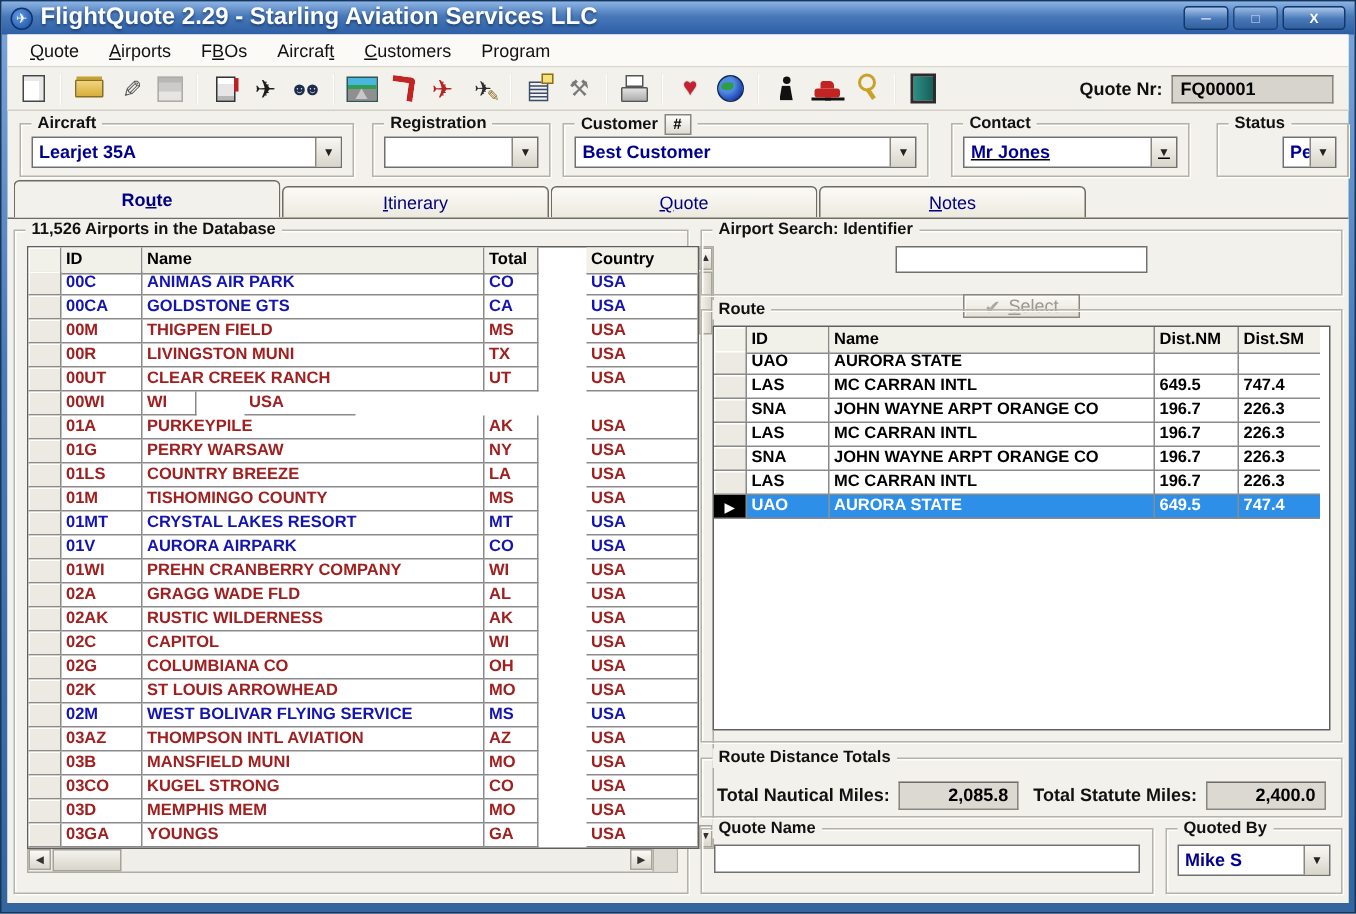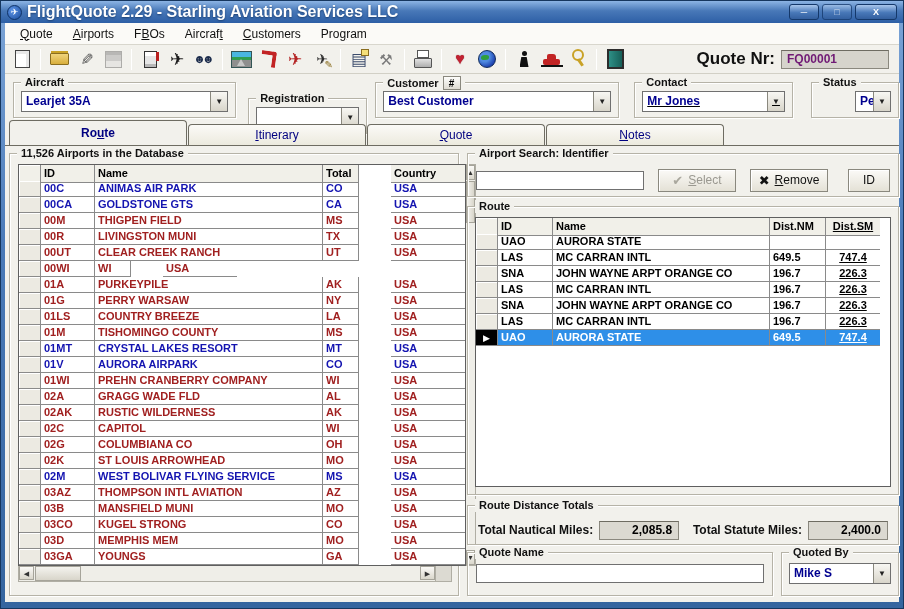--- a/index.html
+++ b/index.html
@@ -78,31 +78,31 @@
   .ic-pilot::before { content:""; width:5px; height:5px; border-radius:50%; background:#111; margin-bottom:1px; }
   .ic-pilot::after { content:""; width:9px; height:10px; background:#111; clip-path:polygon(20% 0,80% 0,100% 100%,0 100%); }
   .ic-rental-car::before { content:""; width:9px; height:5px; background:#c22424; border-radius:2px 3px 0 0; }
   .ic-rental-car::after { content:""; width:17px; height:6px; background:#c22424; border-radius:2px;
     box-shadow:-4px 4px 0 -2px #111, 5px 4px 0 -2px #111; }
   .ic-keys::before { content:""; width:8px; height:8px; border:2px solid #c9a227; border-radius:50%; }
   .ic-keys::after { content:""; width:3px; height:8px; background:#c9a227; transform:rotate(-35deg) translate(3px,-1px); }
   .ic-exit::before { content:""; width:13px; height:16px; background:linear-gradient(90deg,#2e8f86,#175f58);
     border:2px solid #2c2c2c; }
   .quote-nr { display:flex; align-items:center; gap:6px; padding-right:6px; }
-  .quote-nr-label { font-size:17px; font-weight:bold; color:#111; }
+  .quote-nr-label { font-size:12px; font-weight:bold; color:#111; }
   .quote-nr-field { width:108px; height:19px; background:#d6d4cc; border:1px solid #8a887e;
-    border-top-color:#6e6c62; color:#701a75; font-weight:bold; font-size:12px; padding:1px 5px; }
+    border-top-color:#6e6c62; color:#000000; font-weight:bold; font-size:12px; padding:1px 5px; }
   
   .formrow { position:absolute; top:51px; left:0; right:0; height:46px; display:flex; padding:8px 0 0 8px; }
   .gbox { border:1px solid #b6b3a7; box-shadow:inset 1px 1px 0 #fff,1px 1px 0 #fff; position:relative; }
   .gbox > .legend { position:absolute; top:-7px; left:7px; background:#f2f1ec; padding:0 4px;
     font-size:11px; font-weight:bold; color:#111; line-height:13px; display:flex; align-items:center; gap:4px; }
   .fgroup { height:36px; padding:8px 7px 0 7px; }
   .fgroup.aircraft { width:225px; margin-right:12px; }
-  .fgroup.registration { width:120px; margin-right:8px;margin-top:16px; }
+  .fgroup.registration { width:120px; margin-right:8px; }
   .fgroup.customer { width:246px; margin-right:15px; }
   .fgroup.contact { width:160px; margin-right:18px;text-decoration:underline; }
   .fgroup.status { width:88px;padding-left:43px; }
   .hash-btn { width:18px; height:14px; font-size:10px; font-weight:bold; background:linear-gradient(#fdfdfb,#dedbd2);
     border:1px solid #8a887e; line-height:11px; }
   .combo { display:flex; border:1px solid #707070; background:#fff; height:21px; }
   .combo-text { flex:1; color:#000090; font-weight:bold; font-size:12px; padding:2px 4px; white-space:nowrap; overflow:hidden; }
   .combo-btn { width:17px; background:linear-gradient(#f8f7f3,#d8d5ca); border-left:1px solid #8a887e;
     display:flex; align-items:center; justify-content:center; font-size:8px; color:#222; }
   
@@ -120,33 +120,33 @@
   .grow { display:flex; height:16px; }
   .grow .cell { border-right:1px solid #8a8a8a; border-bottom:1px solid #8a8a8a; padding:0 3px;
     font-size:11px; font-weight:bold; line-height:15px; white-space:nowrap; overflow:hidden; }
   .grow.ghead .cell { height:18px; line-height:17px; background:#f1f0e9; color:#000; }
   .cell.sel { background:#eceae2; box-shadow:inset 1px 1px 0 #fff; padding:0; text-align:center; }
   .blue .cell:not(.sel) { color:#1414b0; }
   .red .cell:not(.sel) { color:#a02020; }
   .grow.selected .cell:not(.sel) { background:#2e8fe8; color:#fff; }
   .grow.selected .cell.sel { background:#000; color:#fff; box-shadow:none; font-size:9px; line-height:16px; }
   .a-c0 { width:22px; } .a-c1 { width:54px; } .a-c2 { width:228px; } .a-c3 { width:36px; } .a-c4 { width:74px; border-right:none !important;margin-left:32px; }
-  .r-c0 { width:22px; } .r-c1 { width:55px; } .r-c2 { width:217px; } .r-c3 { width:56px; text-align:left; } .r-c4 { width:54px; text-align:center; border-right:none !important;text-decoration:underline; }
+  .r-c0 { width:22px; } .r-c1 { width:55px; } .r-c2 { width:217px; } .r-c3 { width:56px; text-align:left; } .r-c4 { width:54px; text-align:left; border-right:none !important; }
   .vscroll { width:16px; background:#efeee8; border:1px solid #b0aea4; border-left:none; display:flex; flex-direction:column; }
   .sbtn { height:15px; background:linear-gradient(#fbfaf7,#dad7cc); border:1px solid #a6a49a;
     font-size:7px; color:#333; text-align:center; line-height:13px; }
   .vthumb { height:42px; margin-top:1px; background:linear-gradient(90deg,#f4f3ee,#d8d5ca); border:1px solid #a6a49a; }
   .vfill { flex:1; }
   .hscroll { display:flex; height:16px; width:434px; background:#efeee8; border:1px solid #b0aea4; border-top:none; }
   .hthumb { width:46px; margin-left:1px; background:linear-gradient(#f4f3ee,#d8d5ca); border:1px solid #a6a49a; }
   .hfill { flex:1; }
   .hcorner { width:16px; background:#dcdad2; border-left:1px solid #b0aea4; }
   
   .rightcol { flex:1; display:flex; flex-direction:column; }
-  .search-group { height:44px; padding:10px 8px 0 8px; display:flex; gap:14px; align-items:center; }
+  .search-group { height:44px; padding:10px 8px 0 8px; display:flex; gap:14px; align-items:center;flex-direction:column; }
   .search-input { width:168px; height:19px; border:1px solid #707070; background:#fff; font-size:12px; padding:1px 4px; }
   .btn { height:23px; background:linear-gradient(#fbfaf7,#e4e1d6); border:1px solid #8a887e;
     box-shadow:inset 1px 1px 0 #fff; font-size:12px; color:#111; display:flex; align-items:center;
     justify-content:center; gap:5px; padding:0 10px; }
   .btn .glyph { font-size:13px; line-height:1; }
   .btn.disabled { color:#9a9890; }
   .btn.disabled .glyph { color:#aaa89e; }
   .btn-select { width:78px; } .btn-remove { width:78px; } .btn-id { width:42px; margin-left:6px; }
   .route-group { flex:1; margin-top:9px; padding:10px 7px 7px 7px; display:flex; flex-direction:column; }
   .route-grid-box { flex:1; border:1px solid #5f5f5f; background:#fff; overflow:hidden; }

